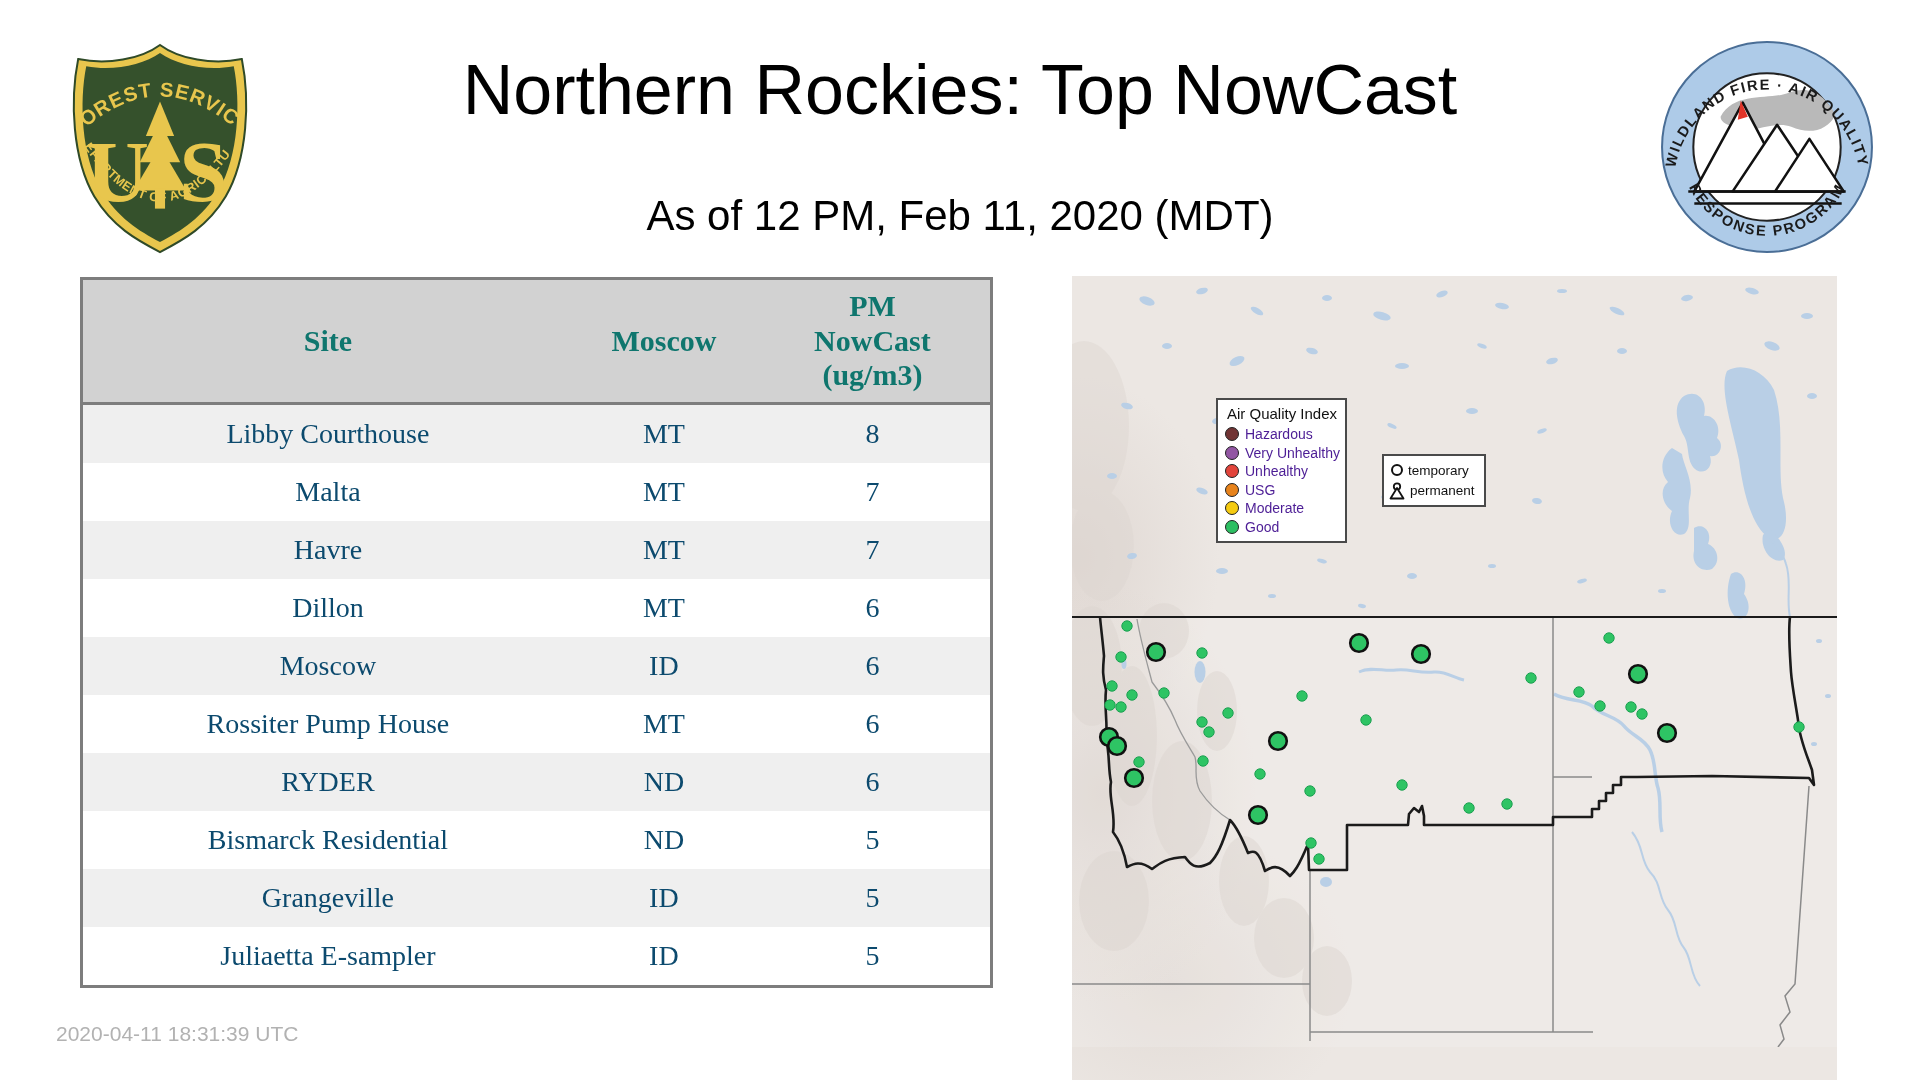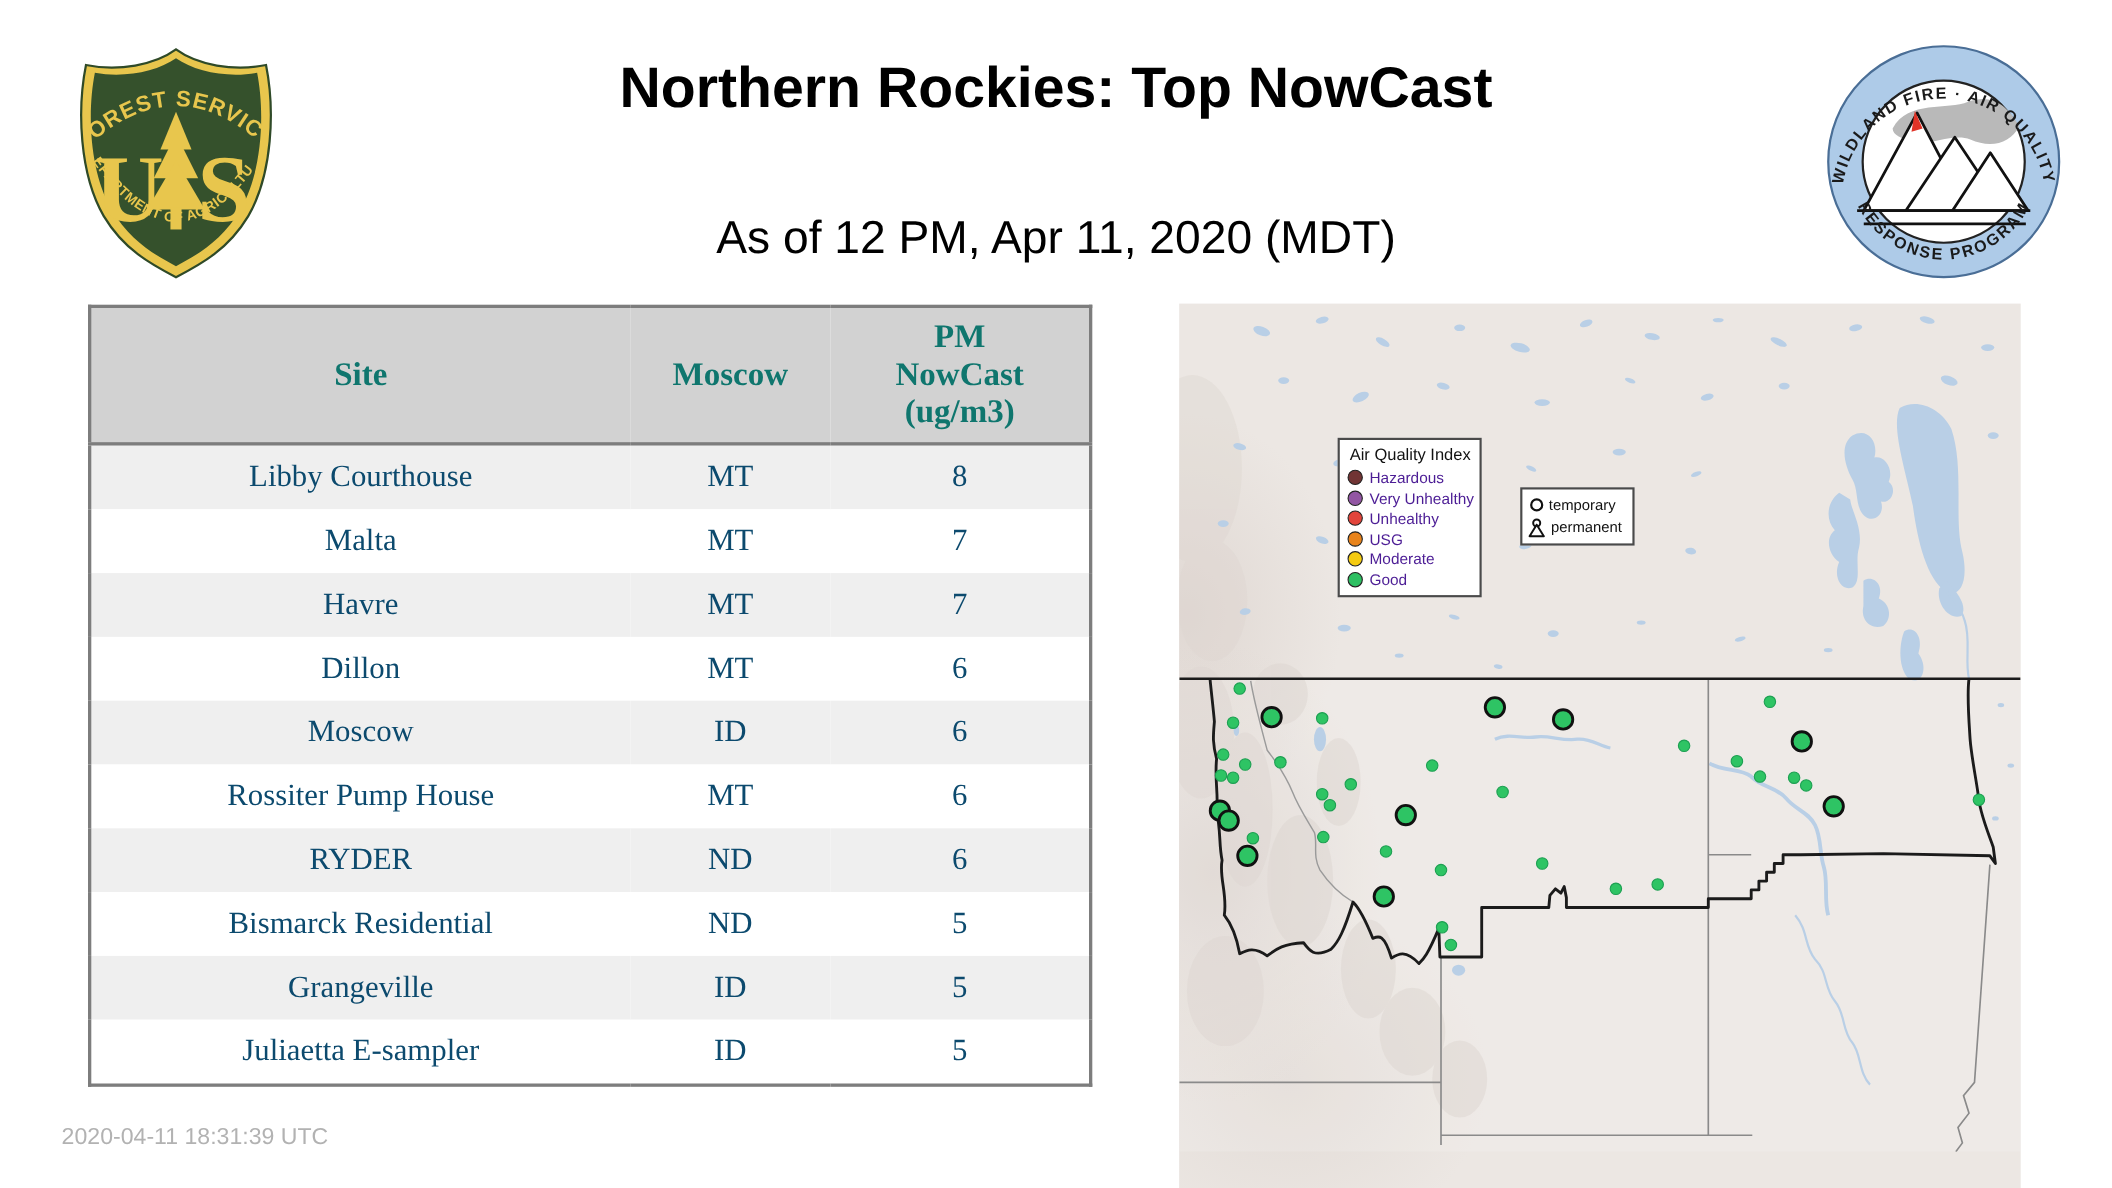--- a/index.html
+++ b/index.html
@@ -1,21 +1,21 @@
 <!DOCTYPE html>
 <html><head>
 <meta charset="utf-8">
 <style>
   html,body{margin:0;padding:0;}
   body{width:1920px;height:1080px;position:relative;background:#ffffff;
        font-family:"Liberation Sans",sans-serif;overflow:hidden;}
 
   
   .page-title{position:absolute;top:50px;left:260px;width:1400px;text-align:center;
-              font-size:52px;font-weight:700;color:#000;letter-spacing:0;}
+              font-size:70px;font-weight:400;color:#000;letter-spacing:0;}
   .page-subtitle{position:absolute;top:192px;left:260px;width:1400px;text-align:center;
               font-size:42px;color:#000;}
   .usfs-logo{position:absolute;left:62px;top:34px;}
   .wf-logo{position:absolute;left:1658px;top:38px;}
 
   
   table.now-table{position:absolute;left:80px;top:277px;width:913px;
       border-collapse:collapse;border:3px solid #7d7d7d;
       font-family:"Liberation Serif","DejaVu Serif",serif;table-layout:fixed;}
   .now-table thead th{background:#d2d2d2;border-bottom:3px solid #7d7d7d;
@@ -36,40 +36,40 @@
        overflow:hidden;}
   .map svg.basemap{position:absolute;left:0;top:0;z-index:1;}
 
   .legend-aqi{position:absolute;left:144px;top:122px;width:131px;z-index:3;
       background:#fff;border:2px solid #4a4a4a;box-sizing:border-box;padding:5px 6px 4px 7px;}
   .legend-aqi-title{font-size:15px;color:#111;text-align:center;margin-bottom:4px;white-space:nowrap;}
   .legend-item{display:flex;align-items:center;gap:6px;margin:2.5px 0;}
   .legend-swatch{width:12px;height:12px;border-radius:50%;border:1.5px solid #222;flex:none;box-sizing:content-box;}
   .legend-item-label{font-size:14px;color:#4c1d95;white-space:nowrap;}
 
-  .legend-mark{position:absolute;left:310px;top:167px;width:104px;height:53px;z-index:3;
+  .legend-mark{position:absolute;left:310px;top:178px;width:104px;height:53px;z-index:3;
       background:#fff;border:2px solid #4a4a4a;box-sizing:border-box;
       padding:4px 5px;display:flex;flex-direction:column;justify-content:center;}
   .mark-row{display:flex;align-items:center;gap:5px;height:21px;}
   .temp-icon{width:12px;height:12px;border-radius:50%;border:2px solid #111;
       box-sizing:border-box;flex:none;background:#fff;margin-left:2px;}
   .perm-icon{flex:none;width:16px;height:18px;margin-left:0;}
   .mark-label{font-size:13.5px;color:#111;white-space:nowrap;}
 
   .dot.permanent{stroke:#111;stroke-width:2.6;}
   .dot.temporary{stroke:#1da052;stroke-width:1;}
 
   
   .timestamp{position:absolute;left:56px;top:1022px;font-size:21px;color:#b2b2b2;}
 </style>
 </head>
 <body>
 
 <div class="page-title">Northern Rockies: Top NowCast</div>
-<div class="page-subtitle">As of 12 PM, Apr 11, 2020 (MDT)</div>
+<div class="page-subtitle">As of 12 PM, Feb 11, 2020 (MDT)</div>
 
 <div class="usfs-logo">
   <svg width="196" height="228" viewBox="0 0 194 220">
     <path d="M97,8 C78,22 45,28 16,22 C8,62 10,120 32,158 C50,188 74,201 97,213
              C120,201 144,188 162,158 C184,120 186,62 178,22 C149,28 116,22 97,8 Z" fill="#e8c64d" stroke="#2f4a28" stroke-width="2"></path>
     <path d="M97,16 C80,28 50,34 24,29 C17,64 19,118 39,152 C55,179 76,192 97,203
              C118,192 139,179 155,152 C175,118 177,64 170,29 C144,34 114,28 97,16 Z" fill="#35512c"></path>
     <defs>
       <path id="fs-top-arc" d="M26,88 Q97,30 168,88" fill="none"></path>
       <path id="fs-bot-arc" d="M24,112 Q97,214 170,112" fill="none"></path>

